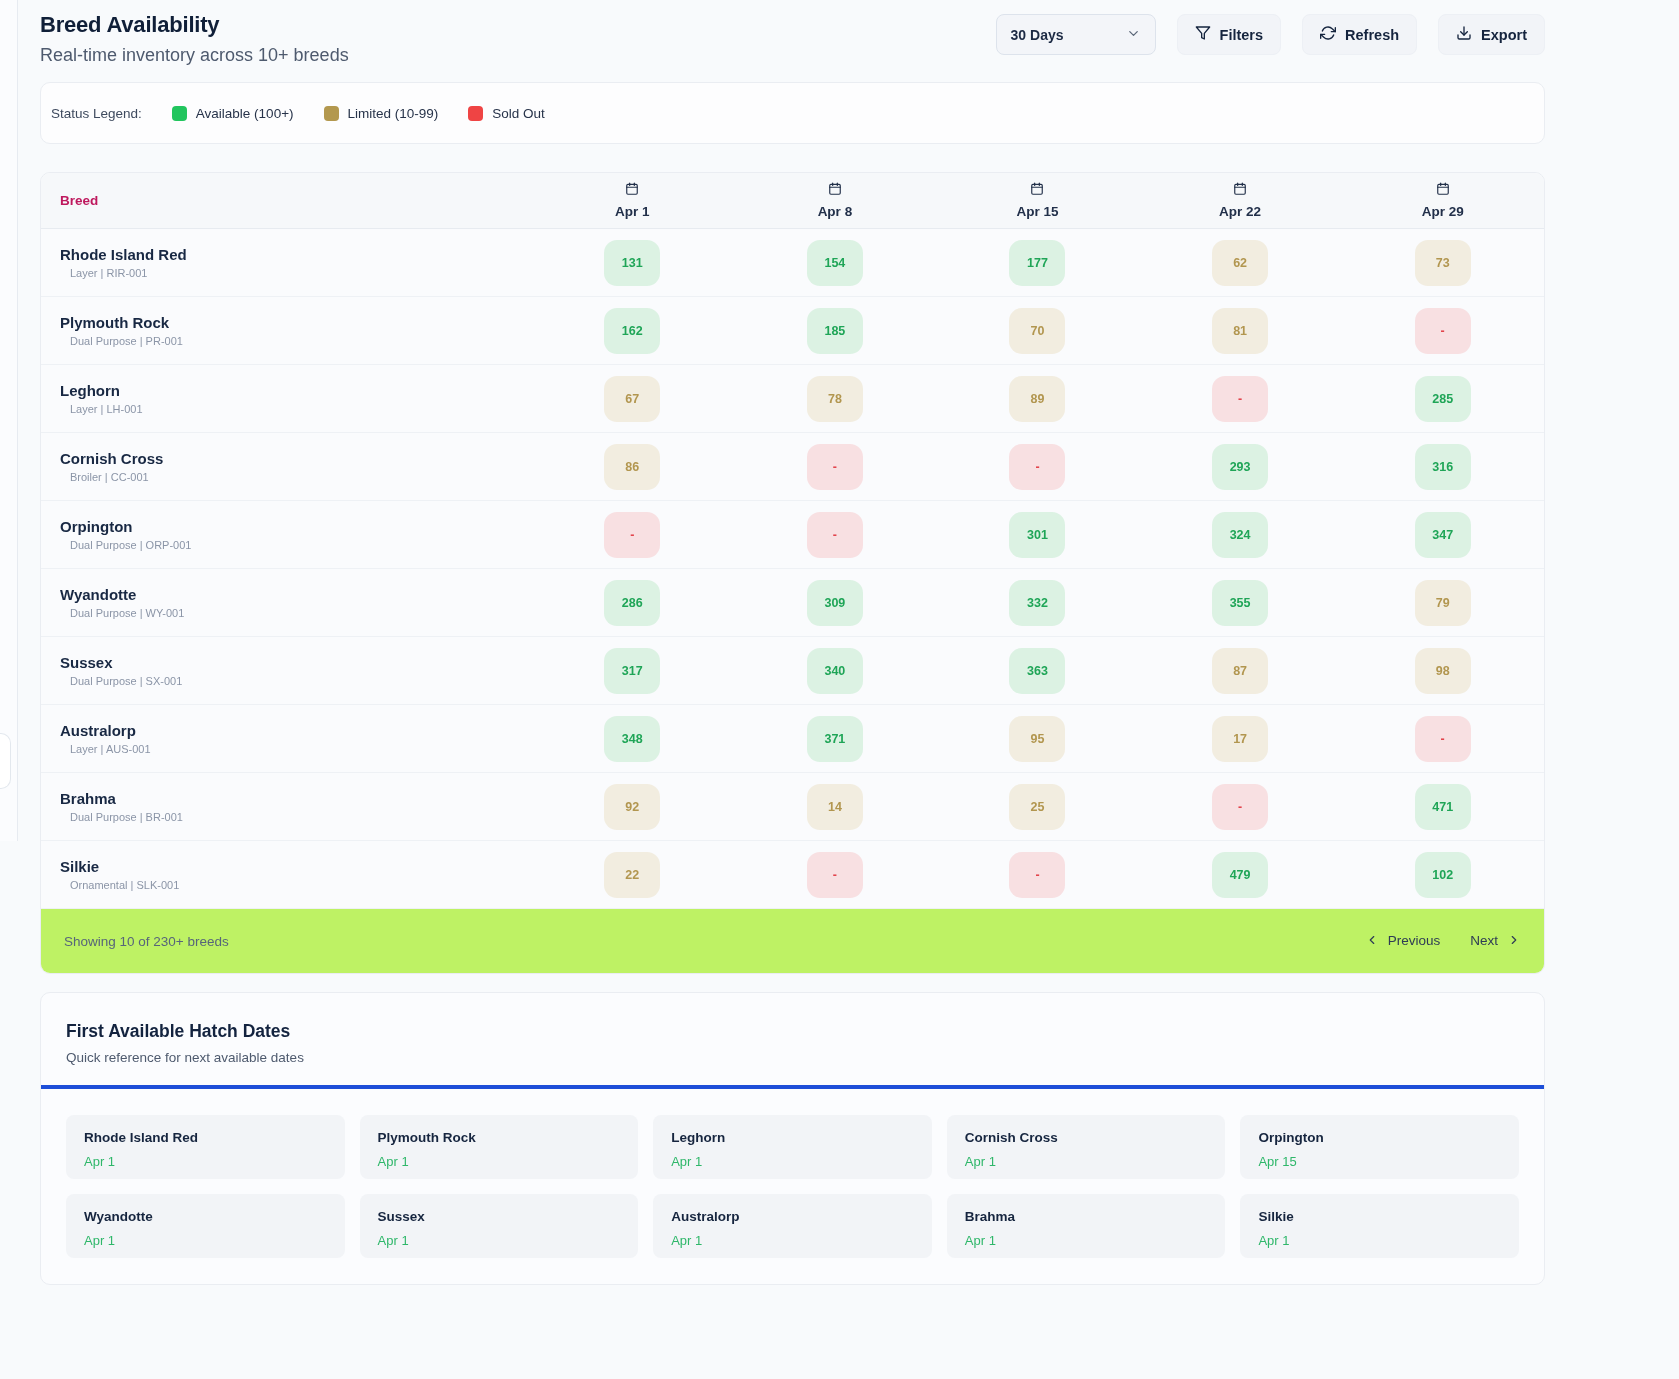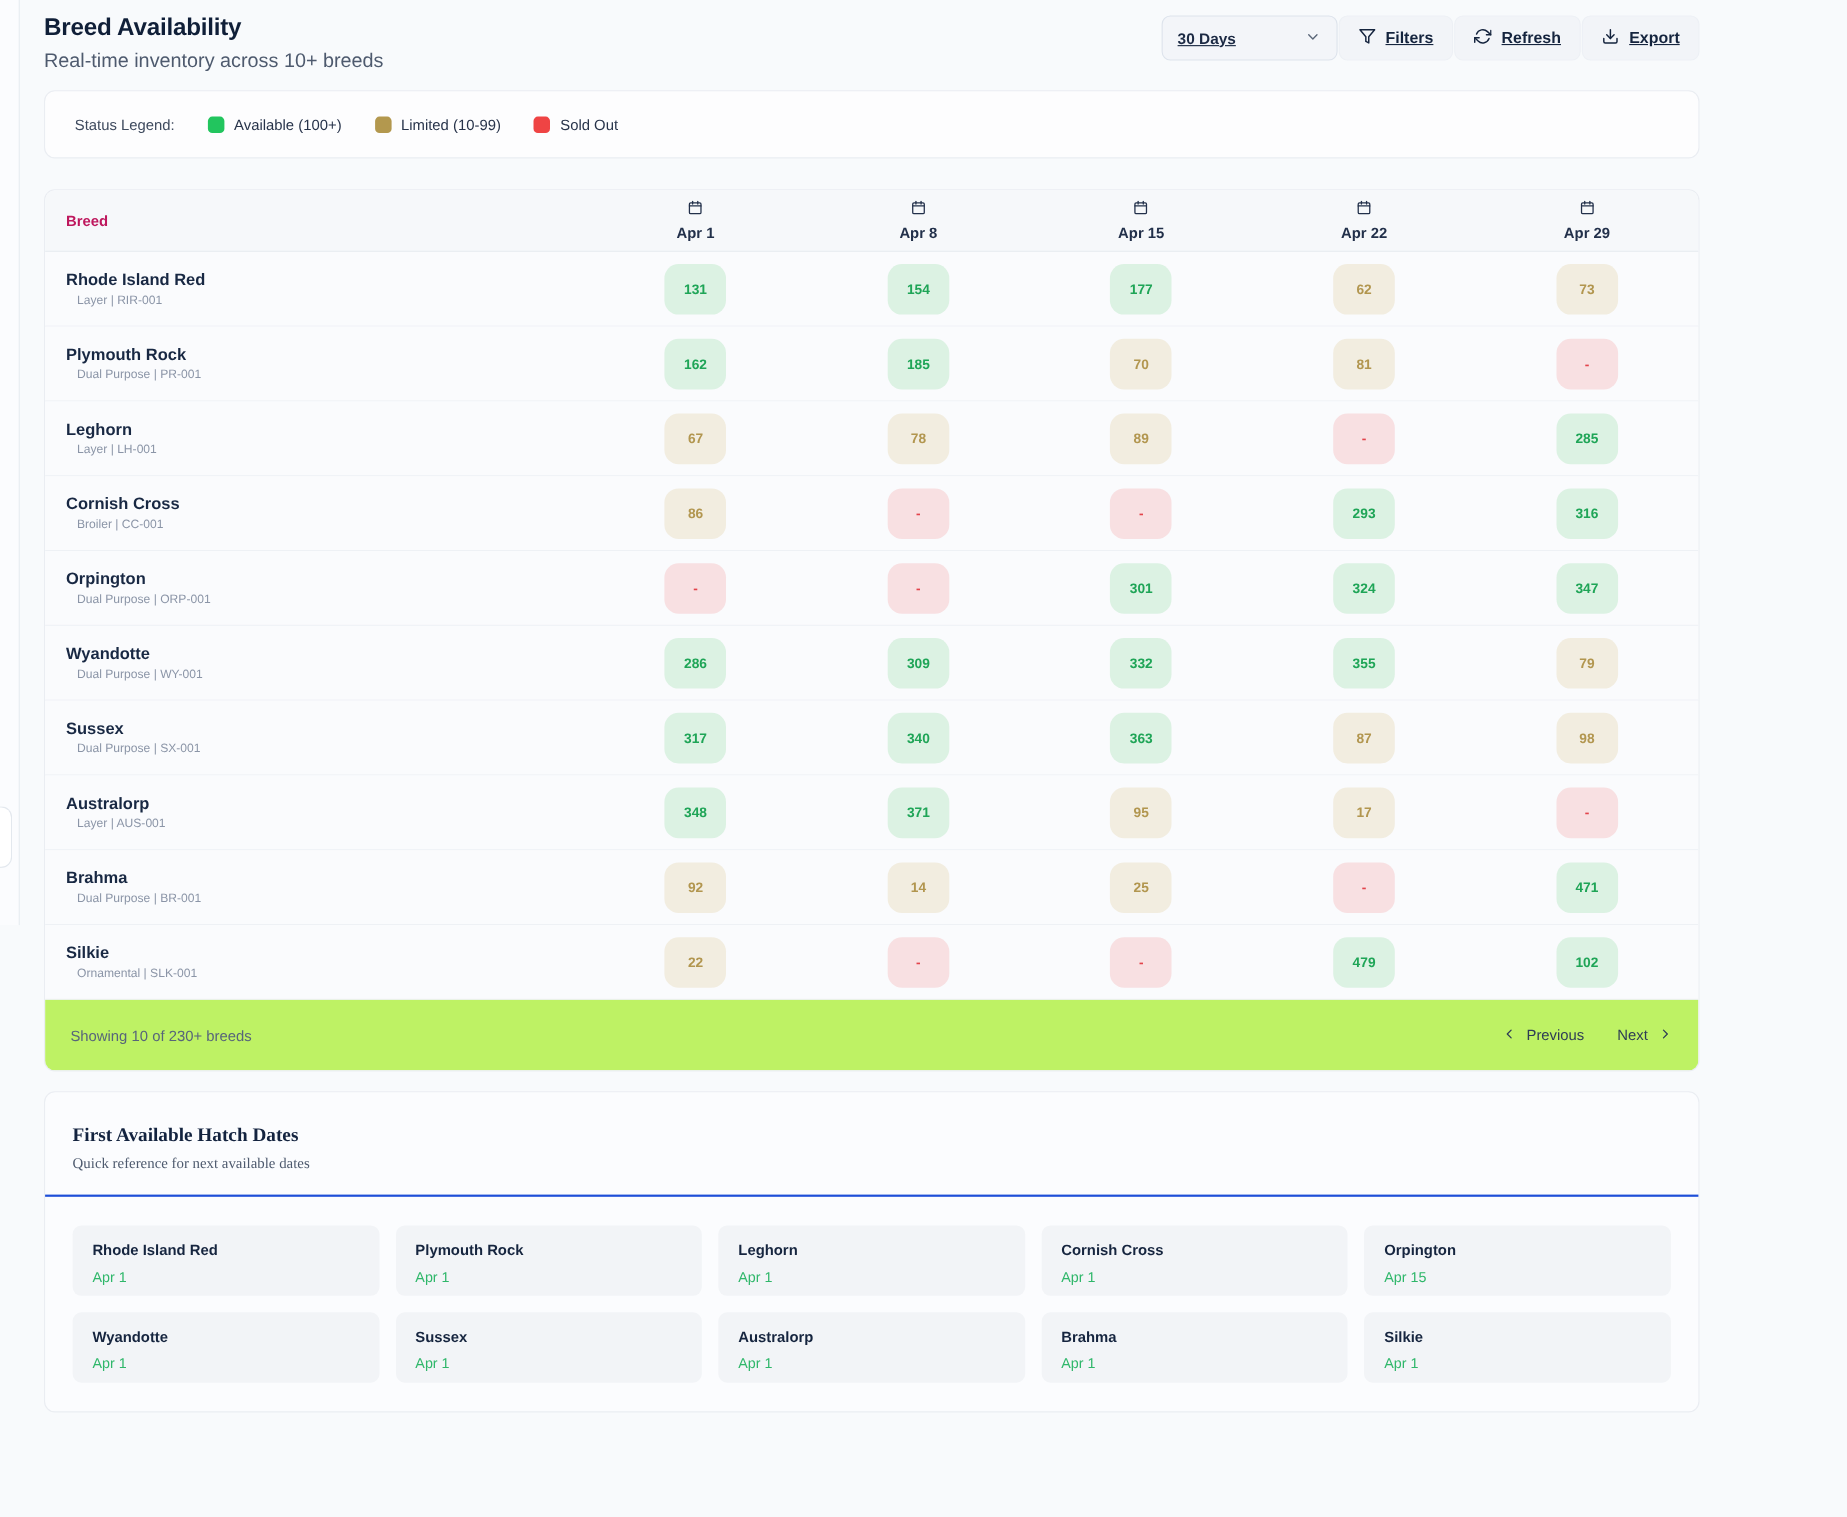--- a/index.html
+++ b/index.html
@@ -16,38 +16,38 @@
   .edge-handle { position:absolute; left:0; top:733px; width:11px; height:56px;
     background:#ffffff; border:1px solid #e3e8ee; border-left:none;
     border-radius:0 10px 10px 0; }
 
   .main { position:absolute; left:40px; top:0; width:1505px; }
 
   
   .page-header { display:flex; justify-content:space-between; align-items:flex-start; padding-top:12px; }
   .page-title { font-size:22px; font-weight:700; color:#101f38; letter-spacing:-0.2px; }
   .page-subtitle { margin-top:7px; font-size:18px; color:#4e5a6e; }
-  .toolbar { display:flex; gap:1px; margin-top:2px;text-decoration:underline; }
+  .toolbar { display:flex; gap:21px; margin-top:2px; }
   .select {
     display:flex; align-items:center; justify-content:space-between;
     width:160px; height:41px; padding:0 14px;
     background:#f3f5f9; border:1px solid #dde3ec; border-radius:8px;
     font-size:14px; font-weight:600; color:#1c2a44; cursor:pointer;
   }
   .btn {
     display:flex; align-items:center; gap:9px; height:41px; padding:0 17px;
     background:#f2f4f8; border:1px solid #edf0f5; border-radius:8px;
     font-size:14.5px; font-weight:600; color:#15243e; cursor:pointer;
   }
   .btn svg, .select svg { flex:0 0 auto; }
 
   
   .legend {
     margin-top:16px; height:62px; display:flex; align-items:center; gap:30px;
-    background:#fdfdfe; border:1px solid #eaedf2; border-radius:10px; padding:0 27px;
+    background:#fdfdfe; border:1px solid #eaedf2; border-radius:10px; padding:0 10px;
   }
   .legend-label { font-size:13.5px; color:#3e4a5e; }
   .legend-items { display:flex; align-items:center; gap:30px; }
   .legend-item { display:flex; align-items:center; gap:9px; font-size:13.5px; color:#27334a; }
   .swatch { width:15px; height:15px; border-radius:4px; }
 
   
   .table-card { margin-top:28px; background:#fbfcfe; border:1px solid #eaedf2; border-radius:10px; overflow:hidden; }
   .thead {
     display:grid; grid-template-columns:490px repeat(5,1fr); align-items:center;
@@ -74,21 +74,21 @@
 
   .tfoot { display:flex; justify-content:space-between; align-items:center; height:64px;
     padding:0 23px; background:#bef264; }
   .summary { font-size:13.5px; color:#57657a; }
   .pager { display:flex; align-items:center; gap:30px; }
   .pager-btn { display:flex; align-items:flex-start; gap:9px; font-size:13.5px; font-weight:400;
     color:#2e3c55; cursor:pointer; }
 
   
   .hatch-card-panel { margin-top:18px; background:#fbfcfe; border:1px solid #eaedf2; border-radius:10px; }
-  .hatch-head { padding:28px 25px 20px; border-bottom:2px solid #1d4ed8;font-family:Liberation Serif, serif; }
+  .hatch-head { padding:28px 25px 20px; border-bottom:4px solid #1d4ed8; }
   .hatch-title { font-size:17.5px; font-weight:700; color:#13233f; }
   .hatch-sub { margin-top:8px; font-size:13.5px; color:#4e5a6e; }
   .hatch-grid { display:grid; grid-template-columns:repeat(5,1fr); gap:15px; padding:26px 25px 26px; }
   .hatch-card { background:#f2f4f7; border-radius:8px; padding:15px 18px; height:64px; }
   .hatch-breed { font-size:13.5px; font-weight:700; color:#16253f; }
   .hatch-date { margin-top:9px; font-size:13px; font-weight:500; color:var(--hatch-date); }
 </style>
 </head>
 <body>
 

